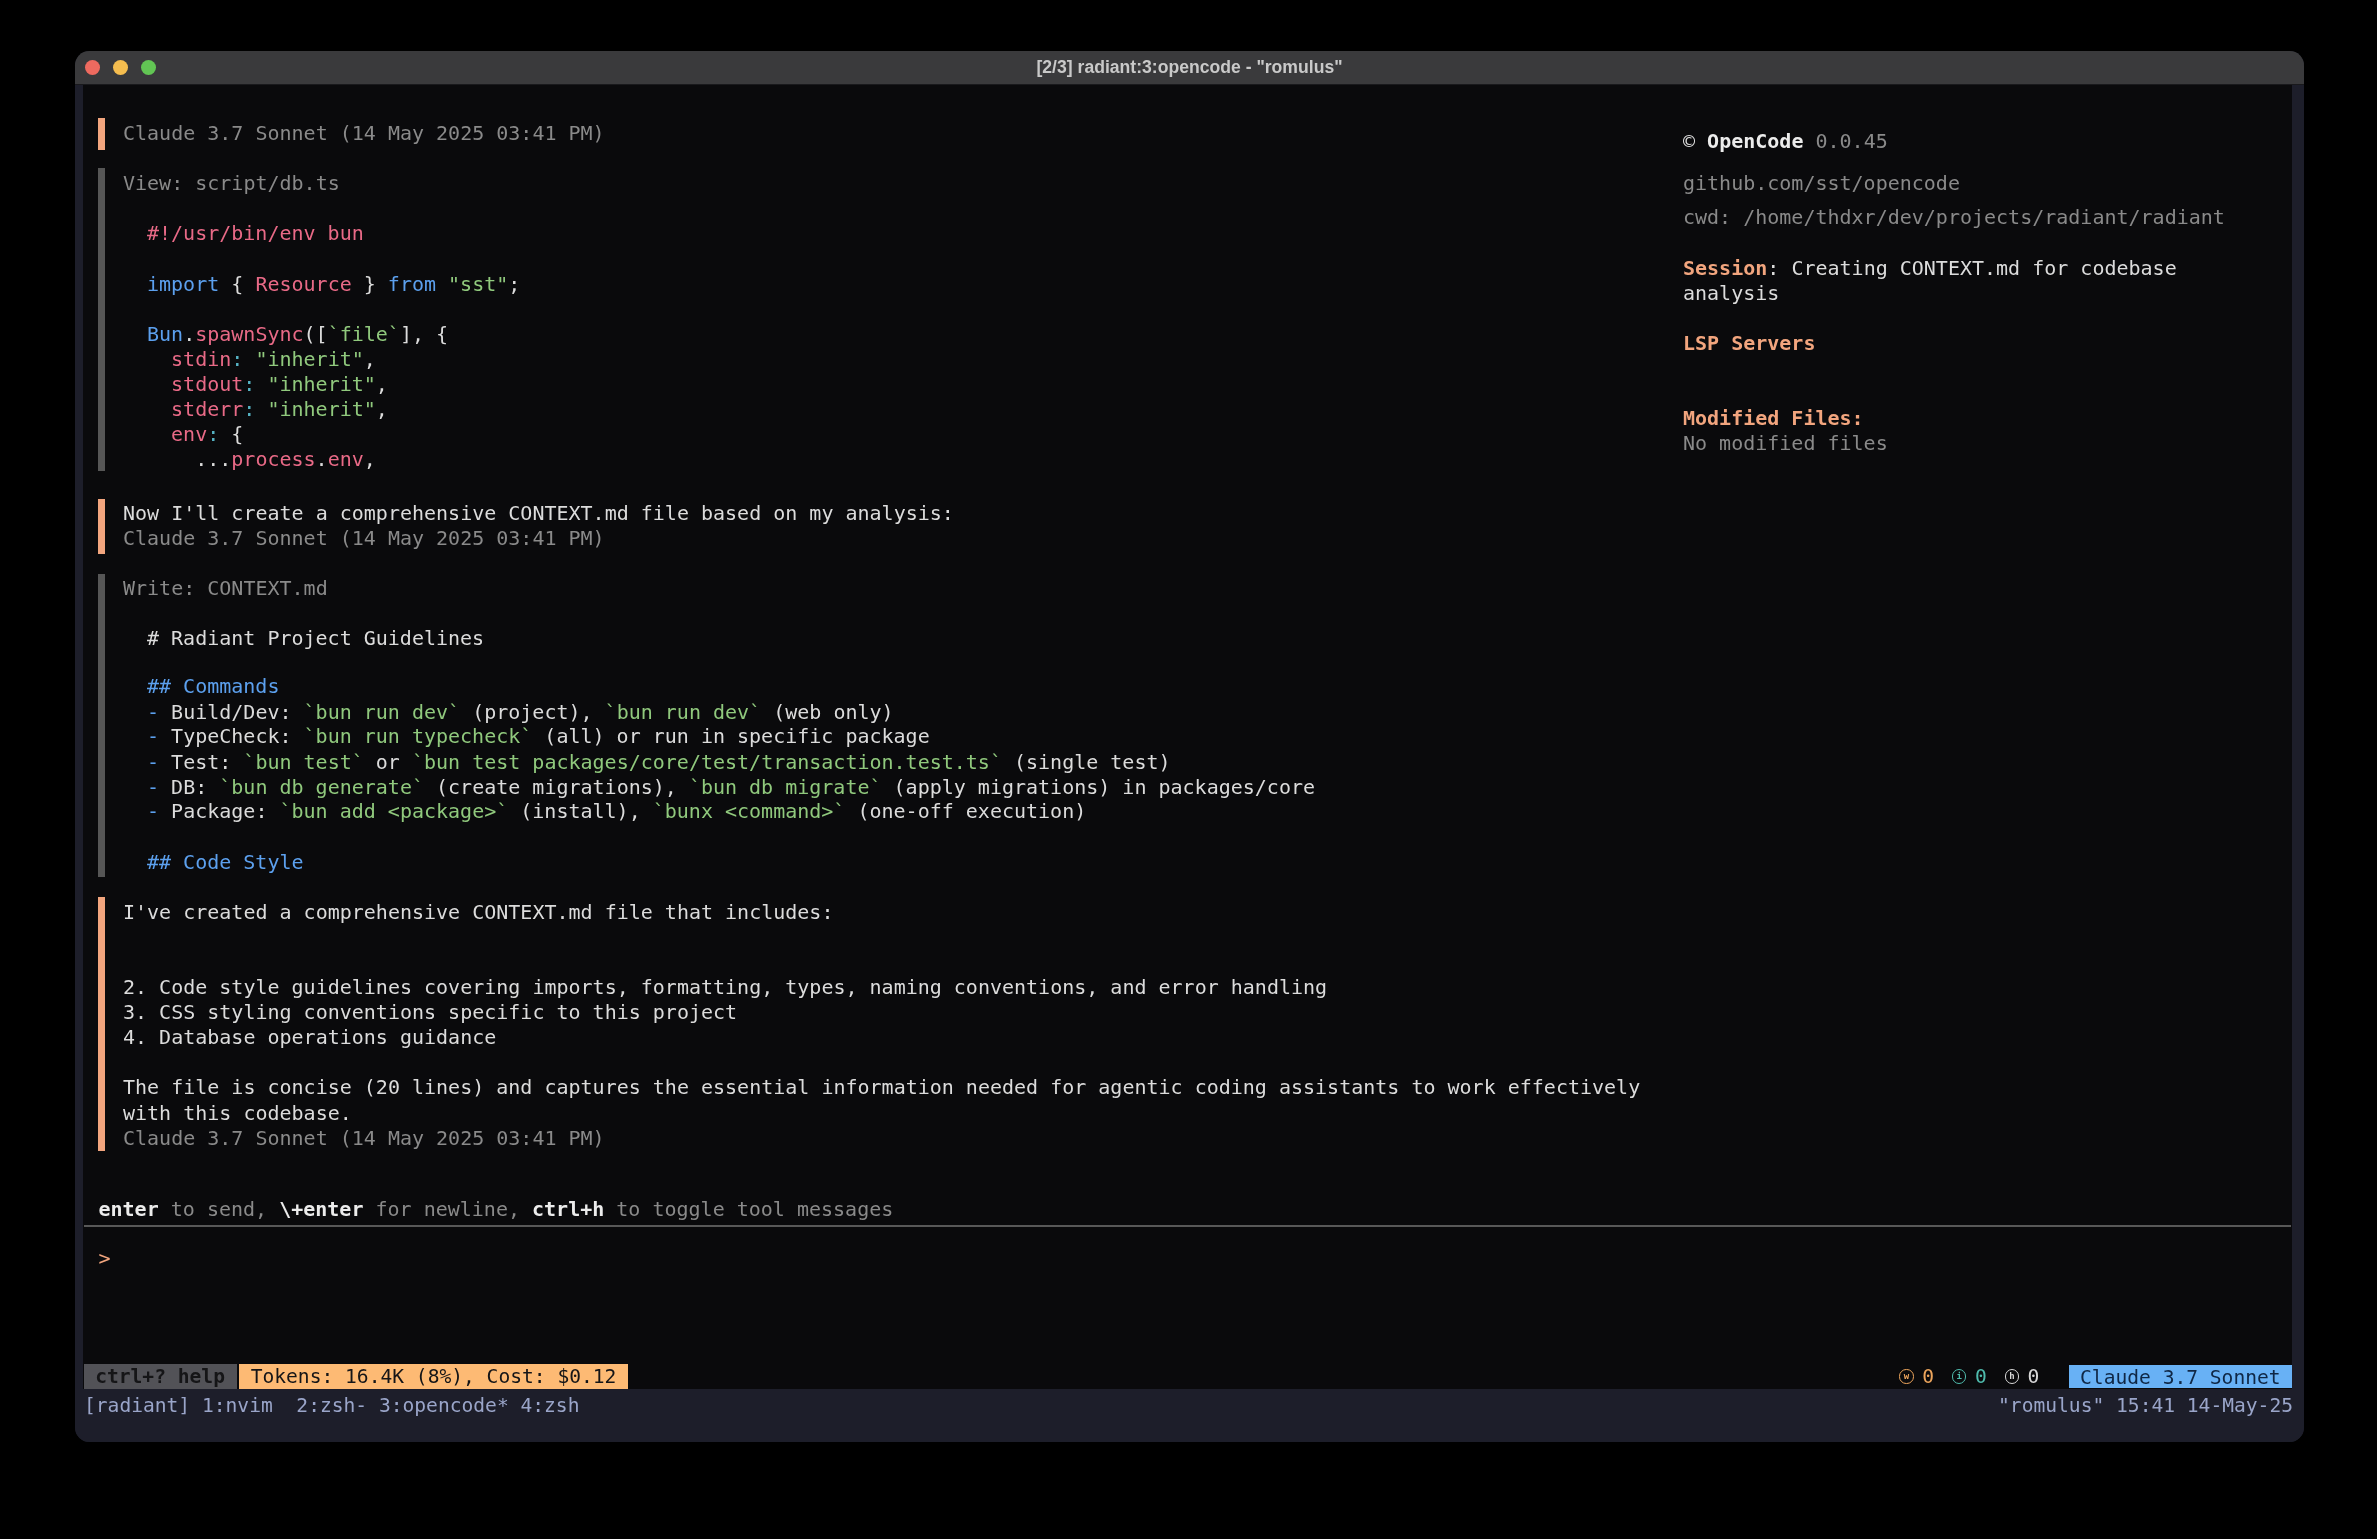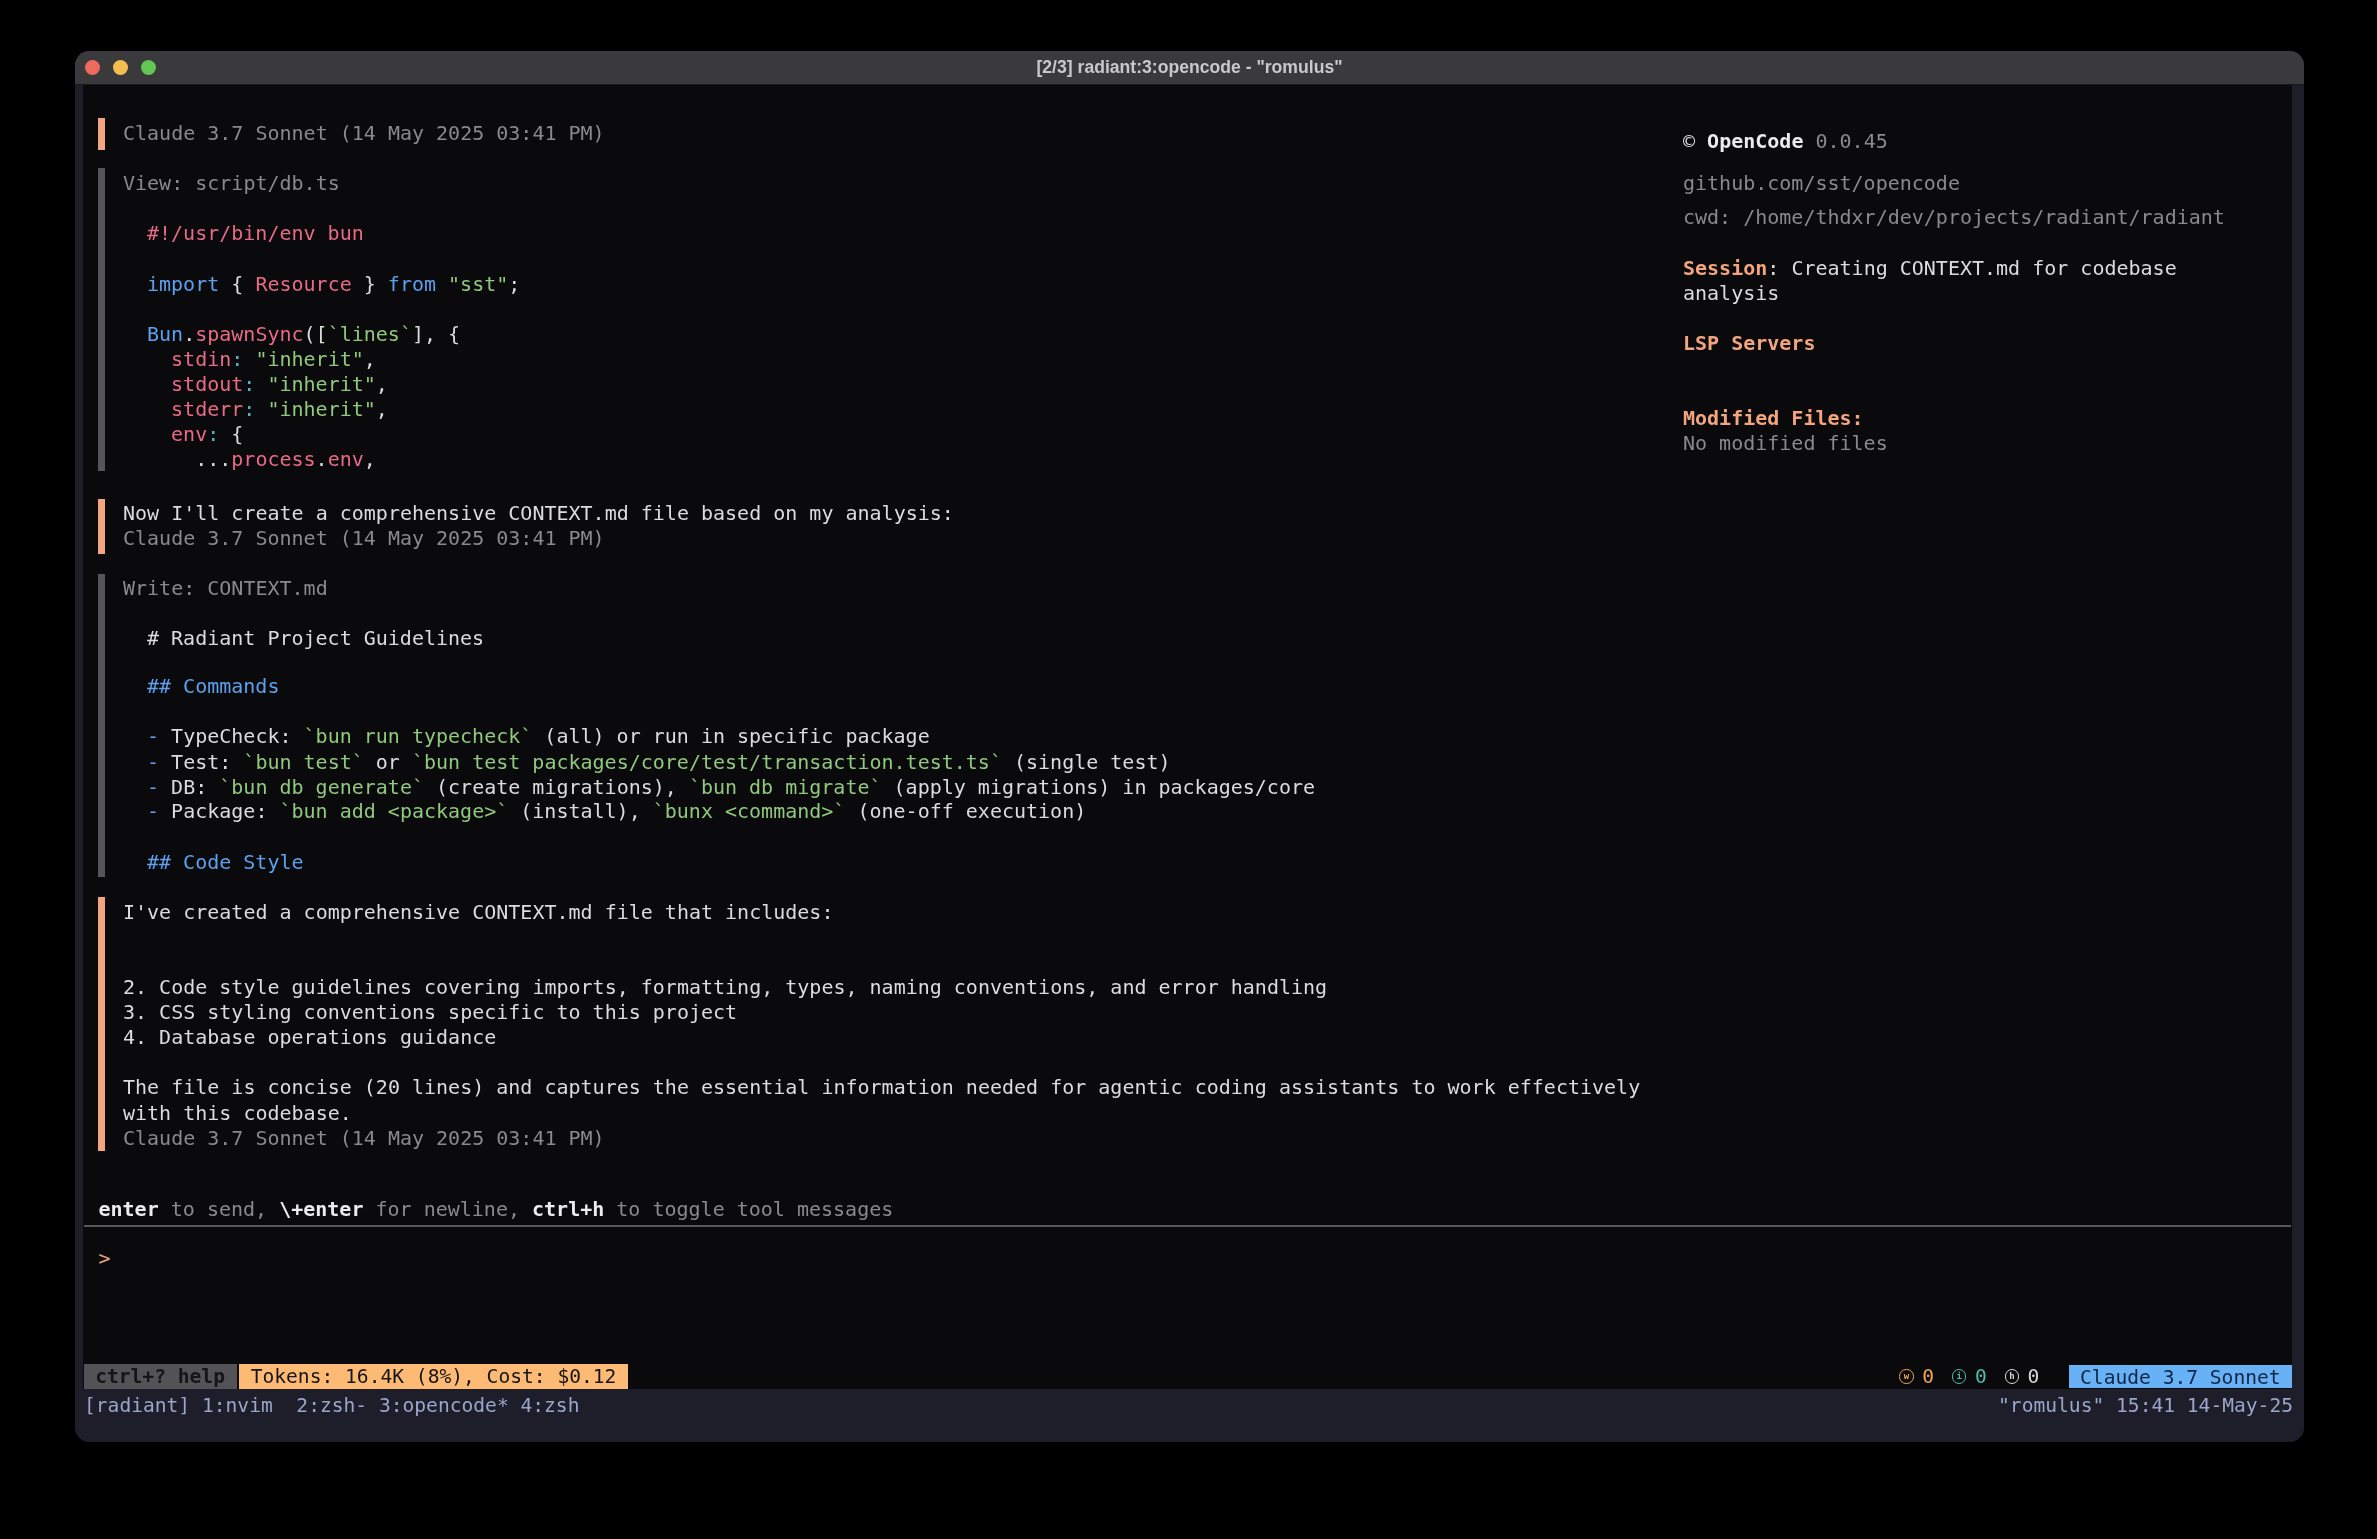--- a/index.html
+++ b/index.html
@@ -85,31 +85,32 @@
     <div class="divider"></div>
   <div class="block-bar bar-accent" style="top: 67px; height: 32px;"></div>
       <div class="block-bar bar-muted" style="top: 117px; height: 303px;"></div>
       <div class="block-bar bar-accent" style="top: 448px; height: 55px;"></div>
       <div class="block-bar bar-muted" style="top: 523px; height: 303px;"></div>
       <div class="block-bar bar-accent" style="top: 846px; height: 254px;"></div>
       <div class="tline" style="left: 48px; top: 70px;"><span class="c-gray">Claude 3.7 Sonnet (14 May 2025 03:41 PM)</span></div>
       <div class="tline" style="left: 48px; top: 120px;"><span class="c-gray">View: script/db.ts</span></div>
       <div class="tline" style="left: 72px; top: 170px;"><span class="c-pink">#!/usr/bin/env bun</span></div>
       <div class="tline" style="left: 72px; top: 221px;"><span class="c-blue">import </span><span class="c-white">{ </span><span class="c-pink">Resource</span><span class="c-white"> } </span><span class="c-blue">from </span><span class="c-green">"sst"</span><span class="c-white">;</span></div>
-      <div class="tline" style="left: 72px; top: 271px;"><span class="c-blue">Bun</span><span class="c-white">.</span><span class="c-pink">spawnSync</span><span class="c-white">([</span><span class="c-green">`lines`</span><span class="c-white">], {</span></div>
+      <div class="tline" style="left: 72px; top: 271px;"><span class="c-blue">Bun</span><span class="c-white">.</span><span class="c-pink">spawnSync</span><span class="c-white">([</span><span class="c-green">`file`</span><span class="c-white">], {</span></div>
       <div class="tline" style="left: 72px; top: 296px;"><span class="c-pink">  stdin</span><span class="c-cyan">:</span><span class="c-white"> </span><span class="c-green">"inherit"</span><span class="c-white">,</span></div>
       <div class="tline" style="left: 72px; top: 321px;"><span class="c-pink">  stdout</span><span class="c-cyan">:</span><span class="c-white"> </span><span class="c-green">"inherit"</span><span class="c-white">,</span></div>
       <div class="tline" style="left: 72px; top: 346px;"><span class="c-pink">  stderr</span><span class="c-cyan">:</span><span class="c-white"> </span><span class="c-green">"inherit"</span><span class="c-white">,</span></div>
       <div class="tline" style="left: 72px; top: 371px;"><span class="c-pink">  env</span><span class="c-cyan">:</span><span class="c-white"> {</span></div>
       <div class="tline" style="left: 72px; top: 396px;"><span class="c-white">    ...</span><span class="c-pink">process</span><span class="c-white">.</span><span class="c-pink">env</span><span class="c-white">,</span></div>
       <div class="tline" style="left: 48px; top: 450px;"><span class="c-white">Now I'll create a comprehensive CONTEXT.md file based on my analysis:</span></div>
       <div class="tline" style="left: 48px; top: 475px;"><span class="c-gray">Claude 3.7 Sonnet (14 May 2025 03:41 PM)</span></div>
       <div class="tline" style="left: 48px; top: 525px;"><span class="c-gray">Write: CONTEXT.md</span></div>
       <div class="tline" style="left: 72px; top: 575px;"><span class="c-white"># Radiant Project Guidelines</span></div>
       <div class="tline" style="left: 72px; top: 623px;"><span class="c-blue">## Commands</span></div>
+      <div class="tline" style="left: 72px; top: 649px;"><span class="c-blue">- </span><span class="c-white">Build/Dev: </span><span class="c-green">`bun run dev`</span><span class="c-white"> (project), </span><span class="c-green">`bun run dev`</span><span class="c-white"> (web only)</span></div>
       <div class="tline" style="left: 72px; top: 673px;"><span class="c-blue">- </span><span class="c-white">TypeCheck: </span><span class="c-green">`bun run typecheck`</span><span class="c-white"> (all) or run in specific package</span></div>
       <div class="tline" style="left: 72px; top: 699px;"><span class="c-blue">- </span><span class="c-white">Test: </span><span class="c-green">`bun test`</span><span class="c-white"> or </span><span class="c-green">`bun test packages/core/test/transaction.test.ts`</span><span class="c-white"> (single test)</span></div>
       <div class="tline" style="left: 72px; top: 724px;"><span class="c-blue">- </span><span class="c-white">DB: </span><span class="c-green">`bun db generate`</span><span class="c-white"> (create migrations), </span><span class="c-green">`bun db migrate`</span><span class="c-white"> (apply migrations) in packages/core</span></div>
       <div class="tline" style="left: 72px; top: 748px;"><span class="c-blue">- </span><span class="c-white">Package: </span><span class="c-green">`bun add &lt;package&gt;`</span><span class="c-white"> (install), </span><span class="c-green">`bunx &lt;command&gt;`</span><span class="c-white"> (one-off execution)</span></div>
       <div class="tline" style="left: 72px; top: 799px;"><span class="c-blue">## Code Style</span></div>
       <div class="tline" style="left: 48px; top: 849px;"><span class="c-white">I've created a comprehensive CONTEXT.md file that includes:</span></div>
       <div class="tline" style="left: 48px; top: 924px;"><span class="c-white">2. Code style guidelines covering imports, formatting, types, naming conventions, and error handling</span></div>
       <div class="tline" style="left: 48px; top: 949px; text-align: right;"><span class="c-white">3. CSS styling conventions specific to this project</span></div>
       <div class="tline" style="left: 48px; top: 974px;"><span class="c-white">4. Database operations guidance</span></div>
       <div class="tline" style="left: 48px; top: 1024px;"><span class="c-white">The file is concise (20 lines) and captures the essential information needed for agentic coding assistants to work effectively</span></div>

